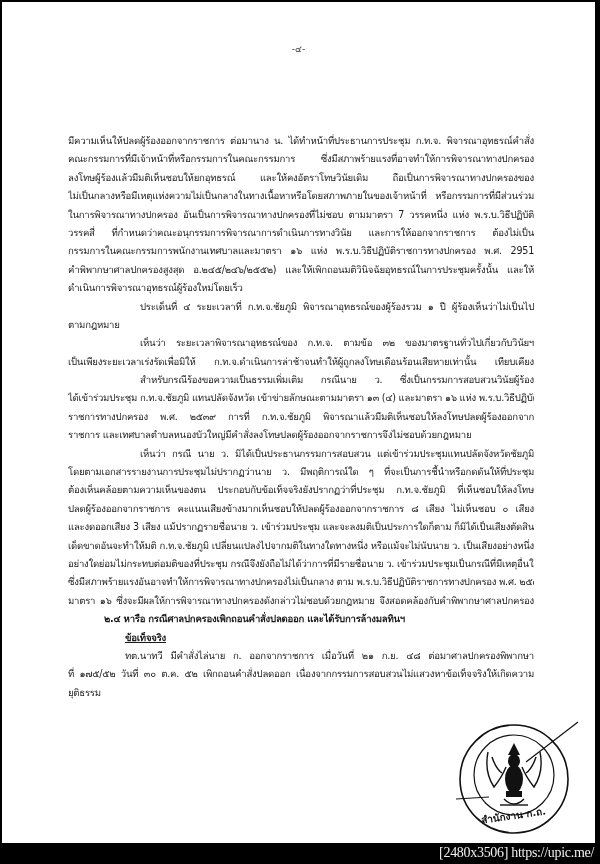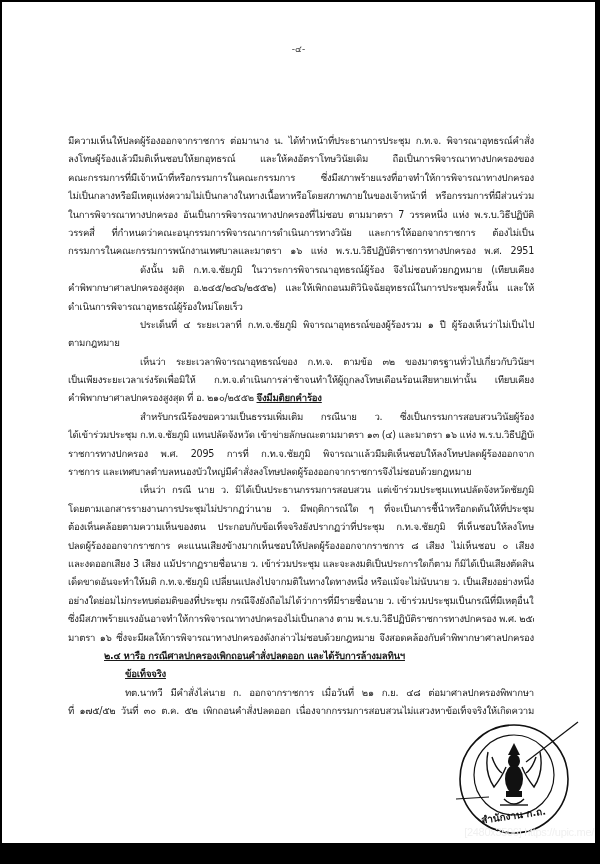--- a/index.html
+++ b/index.html
@@ -55,87 +55,86 @@
       text-align: justify;
       text-align-last: justify;
     }
     .line.last {
       text-align-last: left;
     }
     .indent1 { padding-left: 72px; }
     .indent-h { padding-left: 36px; }
     .indent-f { padding-left: 57px; }
     .u { text-decoration: underline; font-weight: bold; }
-    .b { font-weight: bold; text-decoration: underline; }
+    .b { font-weight: bold; }
     .seal {
       position: absolute;
       left: 452px;
       top: 715px;
       width: 125px;
       height: 118px;
     }
     .watermark-bar {
       position: absolute;
       left: 0;
       top: 843px;
       width: 600px;
       height: 21px;
       background: #000;
     }
     .watermark {
       position: absolute;
       right: 6px;
-      top: 826px;
-      font-family: Liberation Sans, sans-serif;
-      font-size: 11px;
+      top: 845px;
+      font-family: Liberation Serif, serif;
+      font-size: 14px;
       color: #f0f0f0;
       letter-spacing: -0.3px;
     }
   </style>
 </head>
 <body>
 
 <div class="frame">
   <div class="page">
 
     <div class="page-number">-๔-</div>
 
     <div class="body-text">
       <span class="line">มีความเห็นให้ปลดผู้ร้องออกจากราชการ ต่อมานาง น. ได้ทำหน้าที่ประธานการประชุม ก.ท.จ. พิจารณาอุทธรณ์คำสั่ง</span>
+      <span class="line">คณะกรรมการที่มีเจ้าหน้าที่หรือกรรมการในคณะกรรมการ ซึ่งมีสภาพร้ายแรงที่อาจทำให้การพิจารณาทางปกครอง</span>
       <span class="line">ลงโทษผู้ร้องแล้วมีมติเห็นชอบให้ยกอุทธรณ์ และให้คงอัตราโทษวินัยเดิม ถือเป็นการพิจารณาทางปกครองของ</span>
-      <span class="line">คณะกรรมการที่มีเจ้าหน้าที่หรือกรรมการในคณะกรรมการ ซึ่งมีสภาพร้ายแรงที่อาจทำให้การพิจารณาทางปกครอง</span>
       <span class="line">ไม่เป็นกลางหรือมีเหตุแห่งความไม่เป็นกลางในทางเนื้อหาหรือโดยสภาพภายในของเจ้าหน้าที่ หรือกรรมการที่มีส่วนร่วม</span>
       <span class="line">ในการพิจารณาทางปกครอง อันเป็นการพิจารณาทางปกครองที่ไม่ชอบ ตามมาตรา 7 วรรคหนึ่ง แห่ง พ.ร.บ.วิธีปฏิบัติ</span>
       <span class="line">วรรคสี่ ที่กำหนดว่าคณะอนุกรรมการพิจารณาการดำเนินการทางวินัย และการให้ออกจากราชการ ต้องไม่เป็น</span>
       <span class="line">กรรมการในคณะกรรมการพนักงานเทศบาลและมาตรา ๑๖ แห่ง พ.ร.บ.วิธีปฏิบัติราชการทางปกครอง พ.ศ. 2951</span>
-      <span class="line indent1">ดังนั้น มติ ก.ท.จ.ชัยภูมิ ในวาระการพิจารณาอุทธรณ์ผู้ร้อง จึงไม่ชอบด้วยกฎหมาย (เทียบเคียง</span>
       <span class="line">คำพิพากษาศาลปกครองสูงสุด อ.๒๔๕/๒๔๖/๒๕๕๒) และให้เพิกถอนมติวินิจฉัยอุทธรณ์ในการประชุมครั้งนั้น และให้</span>
       <span class="line last">ดำเนินการพิจารณาอุทธรณ์ผู้ร้องใหม่โดยเร็ว</span>
       <span class="line indent1">ประเด็นที่ ๔ ระยะเวลาที่ ก.ท.จ.ชัยภูมิ พิจารณาอุทธรณ์ของผู้ร้องรวม ๑ ปี ผู้ร้องเห็นว่าไม่เป็นไป</span>
       <span class="line last">ตามกฎหมาย</span>
       <span class="line indent1">เห็นว่า ระยะเวลาพิจารณาอุทธรณ์ของ ก.ท.จ. ตามข้อ ๓๒ ของมาตรฐานทั่วไปเกี่ยวกับวินัยฯ</span>
       <span class="line">เป็นเพียงระยะเวลาเร่งรัดเพื่อมิให้ ก.ท.จ.ดำเนินการล่าช้าจนทำให้ผู้ถูกลงโทษเดือนร้อนเสียหายเท่านั้น เทียบเคียง</span>
-      <span class="line last"><span>คำพิพากษาศาลปกครองสูงสุด ที่ อ. ๒๑๐/๒๕๕๒ </span><span class="u">จึงมีมติยกคำร้อง</span></span>
       <span class="line indent1">สำหรับกรณีร้องขอความเป็นธรรมเพิ่มเติม กรณีนาย ว. ซึ่งเป็นกรรมการสอบสวนวินัยผู้ร้อง</span>
       <span class="line">ได้เข้าร่วมประชุม ก.ท.จ.ชัยภูมิ แทนปลัดจังหวัด เข้าข่ายลักษณะตามมาตรา ๑๓ (๔) และมาตรา ๑๖ แห่ง พ.ร.บ.วิธีปฏิบัติ</span>
-      <span class="line">ราชการทางปกครอง พ.ศ. 2095 การที่ ก.ท.จ.ชัยภูมิ พิจารณาแล้วมีมติเห็นชอบให้ลงโทษปลดผู้ร้องออกจาก</span>
+      <span class="line">ราชการทางปกครอง พ.ศ. ๒๕๓๙ การที่ ก.ท.จ.ชัยภูมิ พิจารณาแล้วมีมติเห็นชอบให้ลงโทษปลดผู้ร้องออกจาก</span>
       <span class="line last">ราชการ และเทศบาลตำบลหนองบัวใหญ่มีคำสั่งลงโทษปลดผู้ร้องออกจากราชการจึงไม่ชอบด้วยกฎหมาย</span>
       <span class="line indent1">เห็นว่า กรณี นาย ว. มิได้เป็นประธานกรรมการสอบสวน แต่เข้าร่วมประชุมแทนปลัดจังหวัดชัยภูมิ</span>
       <span class="line">โดยตามเอกสารรายงานการประชุมไม่ปรากฏว่านาย ว. มีพฤติการณ์ใด ๆ ที่จะเป็นการชี้นำหรือกดดันให้ที่ประชุม</span>
       <span class="line">ต้องเห็นคล้อยตามความเห็นของตน ประกอบกับข้อเท็จจริงยังปรากฏว่าที่ประชุม ก.ท.จ.ชัยภูมิ ที่เห็นชอบให้ลงโทษ</span>
       <span class="line">ปลดผู้ร้องออกจากราชการ คะแนนเสียงข้างมากเห็นชอบให้ปลดผู้ร้องออกจากราชการ ๘ เสียง ไม่เห็นชอบ ๐ เสียง</span>
       <span class="line">และงดออกเสียง 3 เสียง แม้ปรากฏรายชื่อนาย ว. เข้าร่วมประชุม และจะลงมติเป็นประการใดก็ตาม ก็มิได้เป็นเสียงตัดสิน</span>
       <span class="line">เด็ดขาดอันจะทำให้มติ ก.ท.จ.ชัยภูมิ เปลี่ยนแปลงไปจากมติในทางใดทางหนึ่ง หรือแม้จะไม่นับนาย ว. เป็นเสียงอย่างหนึ่ง</span>
       <span class="line">อย่างใดย่อมไม่กระทบต่อมติของที่ประชุม กรณีจึงยังถือไม่ได้ว่าการที่มีรายชื่อนาย ว. เข้าร่วมประชุมเป็นกรณีที่มีเหตุอื่นใด</span>
       <span class="line">ซึ่งมีสภาพร้ายแรงอันอาจทำให้การพิจารณาทางปกครองไม่เป็นกลาง ตาม พ.ร.บ.วิธีปฏิบัติราชการทางปกครอง พ.ศ. ๒๕๓๙</span>
       <span class="line">มาตรา ๑๖ ซึ่งจะมีผลให้การพิจารณาทางปกครองดังกล่าวไม่ชอบด้วยกฎหมาย จึงสอดคล้องกับคำพิพากษาศาลปกครอง</span>
       <span class="line last indent-h b">๒.๔ หารือ กรณีศาลปกครองเพิกถอนคำสั่งปลดออก และได้รับการล้างมลทินฯ</span>
       <span class="line last indent-f"><span class="u">ข้อเท็จจริง</span></span>
       <span class="line indent-f">ทต.นาทวี มีคำสั่งไล่นาย ก. ออกจากราชการ เมื่อวันที่ ๒๑ ก.ย. ๔๘ ต่อมาศาลปกครองพิพากษา</span>
       <span class="line">ที่ ๑๗๕/๕๒ วันที่ ๓๐ ต.ค. ๕๒ เพิกถอนคำสั่งปลดออก เนื่องจากกรรมการสอบสวนไม่แสวงหาข้อเท็จจริงให้เกิดความ</span>
+      <span class="line last">ยุติธรรม</span>
     </div>
 
     <div class="seal">
       <svg width="125" height="118" viewBox="0 0 125 118">
         <circle cx="60" cy="62" r="54" fill="none" stroke="#111" stroke-width="1.6"></circle>
         <circle cx="60" cy="58" r="40" fill="none" stroke="#111" stroke-width="1.2"></circle>
         <line x1="72" y1="45" x2="124" y2="5" stroke="#111" stroke-width="1.2"></line>
         <line x1="2" y1="82" x2="35" y2="80" stroke="#111" stroke-width="1"></line>
         <g fill="none" stroke="#111" stroke-width="1.4">
           <path d="M34 35 Q30 55 40 70 Q48 60 52 50"></path>

